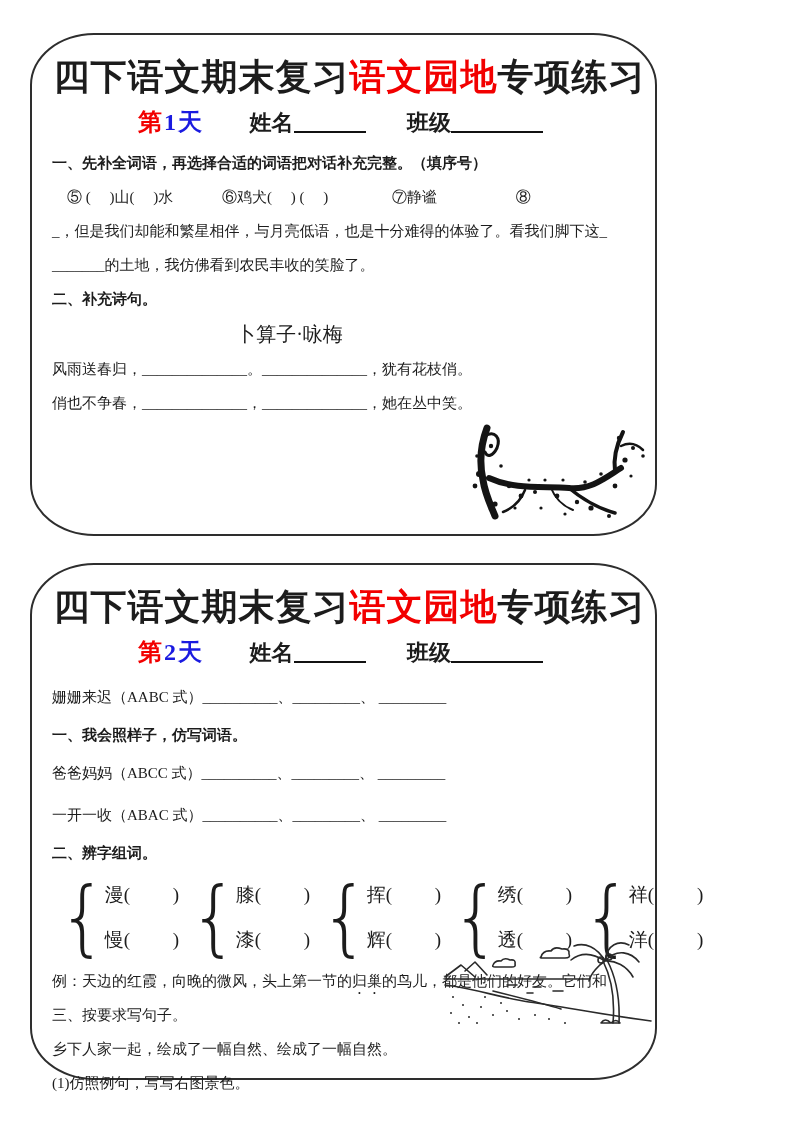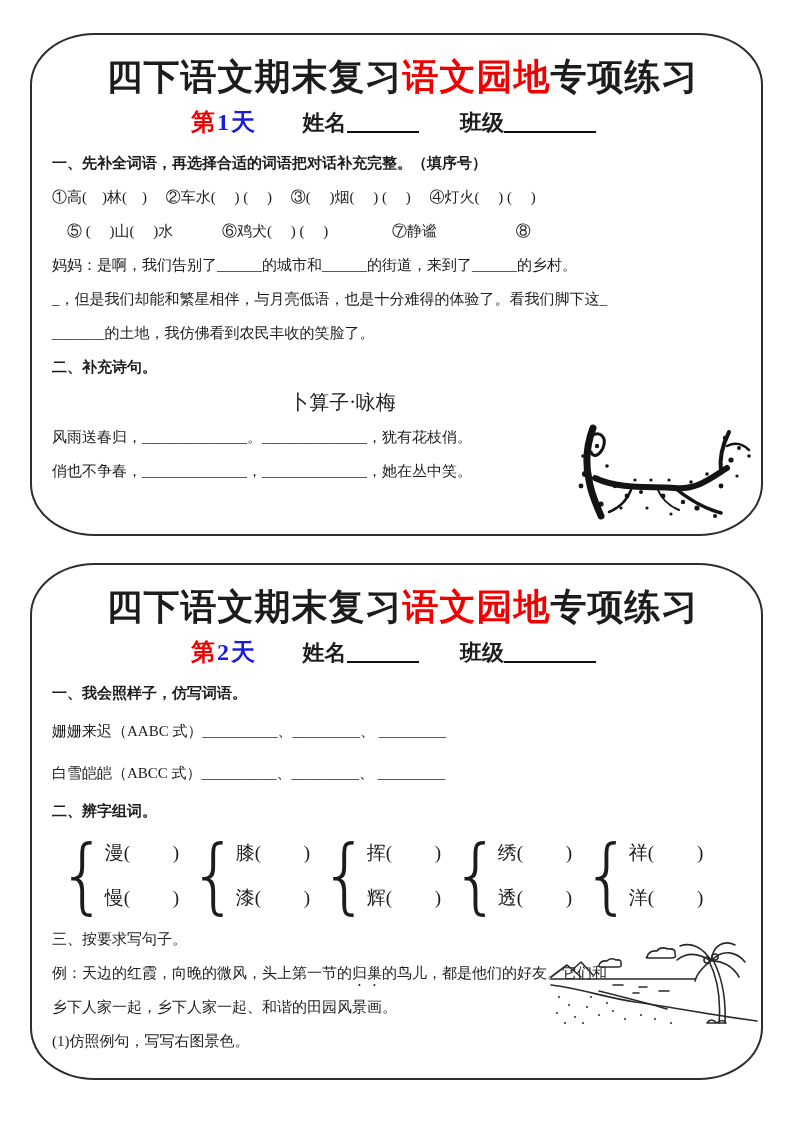--- a/index.html
+++ b/index.html
@@ -1,19 +1,19 @@
 <!DOCTYPE html>
 <html style="--red: #f20000; --blue: #1a1ae0; --ink: #1c1c1c;"><head>
 <meta charset="utf-8">
 <style>
   :root { --red:#f20000; --blue:#1a1ae0; --ink:#1c1c1c; }
   * { margin:0; padding:0; box-sizing:border-box; }
   body { background:#ffffff; font-family:"Liberation Serif","DejaVu Serif",serif; color:var(--ink); }
   .page { position:relative; width:793px; height:1121px; background:#fff; overflow:hidden; }
-  .card { position:absolute; left:30px; width:733px; border:2px solid #2e2e2e; border-radius:64px 64px 64px 64px / 52px 52px 52px 52px; padding:12px 8px 0 20px; background:#fff; }
+  .card { position:absolute; left:30px; width:627px; border:2px solid #2e2e2e; border-radius:64px 64px 64px 64px / 52px 52px 52px 52px; padding:12px 8px 0 20px; background:#fff; }
   .card1 { top:33px;  height:503px; }
   .card2 { top:563px; height:517px; }
   .title { text-align:center; font-size:36px; font-weight:bold; letter-spacing:1px; line-height:1.25; margin-top:8px; }
   .red  { color:var(--red); }
   .blue { color:var(--blue); }
   .dayline { text-align:center; font-size:22px; font-weight:bold; margin:6px 0 8px 0; }
   .day { font-size:24px; margin-right:22px; letter-spacing:2px; }
   .field { margin:16px 18px; }
   .blankline { display:inline-block; border-bottom:2px solid #111; height:18px; vertical-align:-3px; }
   .w72 { width:72px; } .w92 { width:92px; }
@@ -41,23 +41,21 @@
   <section class="card card1">
     <h1 class="title"><span>四下语文期末复习</span><span class="red">语文园地</span><span>专项练习</span></h1>
 
     <div class="dayline">
       <span class="day"><span class="red">第</span><span class="blue">1天</span></span>
       <span class="field"><span>姓名</span><span class="blankline w72"></span></span>
       <span class="field"><span>班级</span><span class="blankline w92"></span></span>
     </div>
 
     <p class="ln b">一、先补全词语，再选择合适的词语把对话补充完整。（填序号）</p>
-    <p class="ln">①高(　)林(　)　 ②车水(　 ) (　 )　 ③(　 )烟(　 ) (　 )　 ④灯火(　 ) (　 )</p>
     <p class="ln">　⑤ (　 )山(　 )水　　　 ⑥鸡犬(　 ) (　 )　　　　 ⑦静谧　　　　　 ⑧</p>
-    <p class="ln">妈妈：是啊，我们告别了______的城市和______的街道，来到了______的乡村。</p>
     <p class="ln">_，但是我们却能和繁星相伴，与月亮低语，也是十分难得的体验了。看我们脚下这_</p>
     <p class="ln">_______的土地，我仿佛看到农民丰收的笑脸了。</p>
 
     <div class="poemwrap">
       <p class="ln b">二、补充诗句。</p>
       <p class="poem-title">卜算子·咏梅</p>
       <p class="ln">风雨送春归，______________。______________，犹有花枝俏。</p>
       <p class="ln">俏也不争春，______________，______________，她在丛中笑。</p>
     </div>
 
@@ -108,23 +106,24 @@
 
   <section class="card card2">
     <h1 class="title"><span>四下语文期末复习</span><span class="red">语文园地</span><span>专项练习</span></h1>
 
     <div class="dayline">
       <span class="day"><span class="red">第</span><span class="blue">2天</span></span>
       <span class="field"><span>姓名</span><span class="blankline w72"></span></span>
       <span class="field"><span>班级</span><span class="blankline w92"></span></span>
     </div>
 
+    <p class="ln item">姗姗来迟（AABC 式）__________、_________、 _________</p>
     <p class="ln b">一、我会照样子，仿写词语。</p>
-    <p class="ln item">姗姗来迟（AABC 式）__________、_________、 _________</p>
-    <p class="ln item">白雪皑皑（ABCC 式）__________、_________、 _________</p>
+    <p class="ln item">爸爸妈妈（ABCC 式）__________、_________、 _________</p>
+    <p class="ln item">一开一收（ABAC 式）__________、_________、 _________</p>
 
     <p class="ln b">二、辨字组词。</p>
     <div class="zrow">
       <div class="zgroup">
         <span class="zbrace">{</span>
         <div class="zcol">
           <span class="zitem"><span>漫</span><span>(         )</span></span>
           <span class="zitem"><span>慢</span><span>(         )</span></span>
         </div>
       </div>
@@ -151,23 +150,23 @@
       </div>
       <div class="zgroup">
         <span class="zbrace">{</span>
         <div class="zcol">
           <span class="zitem"><span>祥</span><span>(         )</span></span>
           <span class="zitem"><span>洋</span><span>(         )</span></span>
         </div>
       </div>
     </div>
 
+    <p class="ln"><span>例：天边的红霞，向晚的微风，头上第一节的</span><span class="emph">归巢</span><span>的鸟儿，都是他们的好友。它们和</span></p>
     <p class="ln">三、按要求写句子。</p>
-    <p class="ln"><span>例：天边的红霞，向晚的微风，头上第一节的</span><span class="emph">归巢</span><span>的鸟儿，都是他们的好友。它们和</span></p>
-    <p class="ln">乡下人家一起，乡下人家一起、和谐的田园风景画。</p>
+    <p class="ln">乡下人家一起，绘成了一幅自然、绘成了一幅自然。</p>
     <p class="ln">(1)仿照例句，写写右图景色。</p>
 
     <div class="illus beach">
       <svg width="212" height="92" viewBox="0 0 212 92">
         <g stroke="#2a2a2a" fill="none" stroke-width="1.6" stroke-linecap="round" stroke-linejoin="round">
           <path d="M100,22 q2,-7 10,-6 q3,-5 11,-2 q8,-1 7,5 q2,4 -4,4 l-22,0 q-4,0 -2,-1 z"></path>
           <path d="M52,30 q2,-5 8,-4 q3,-4 9,-1 q6,-1 5,4 q1,3 -3,3 l-17,0 q-3,0 -2,-2 z"></path>
           <path d="M4,42 L20,30 L34,42"></path>
           <path d="M24,36 L34,27 L46,40"></path>
           <path d="M4,44 L148,44"></path>

